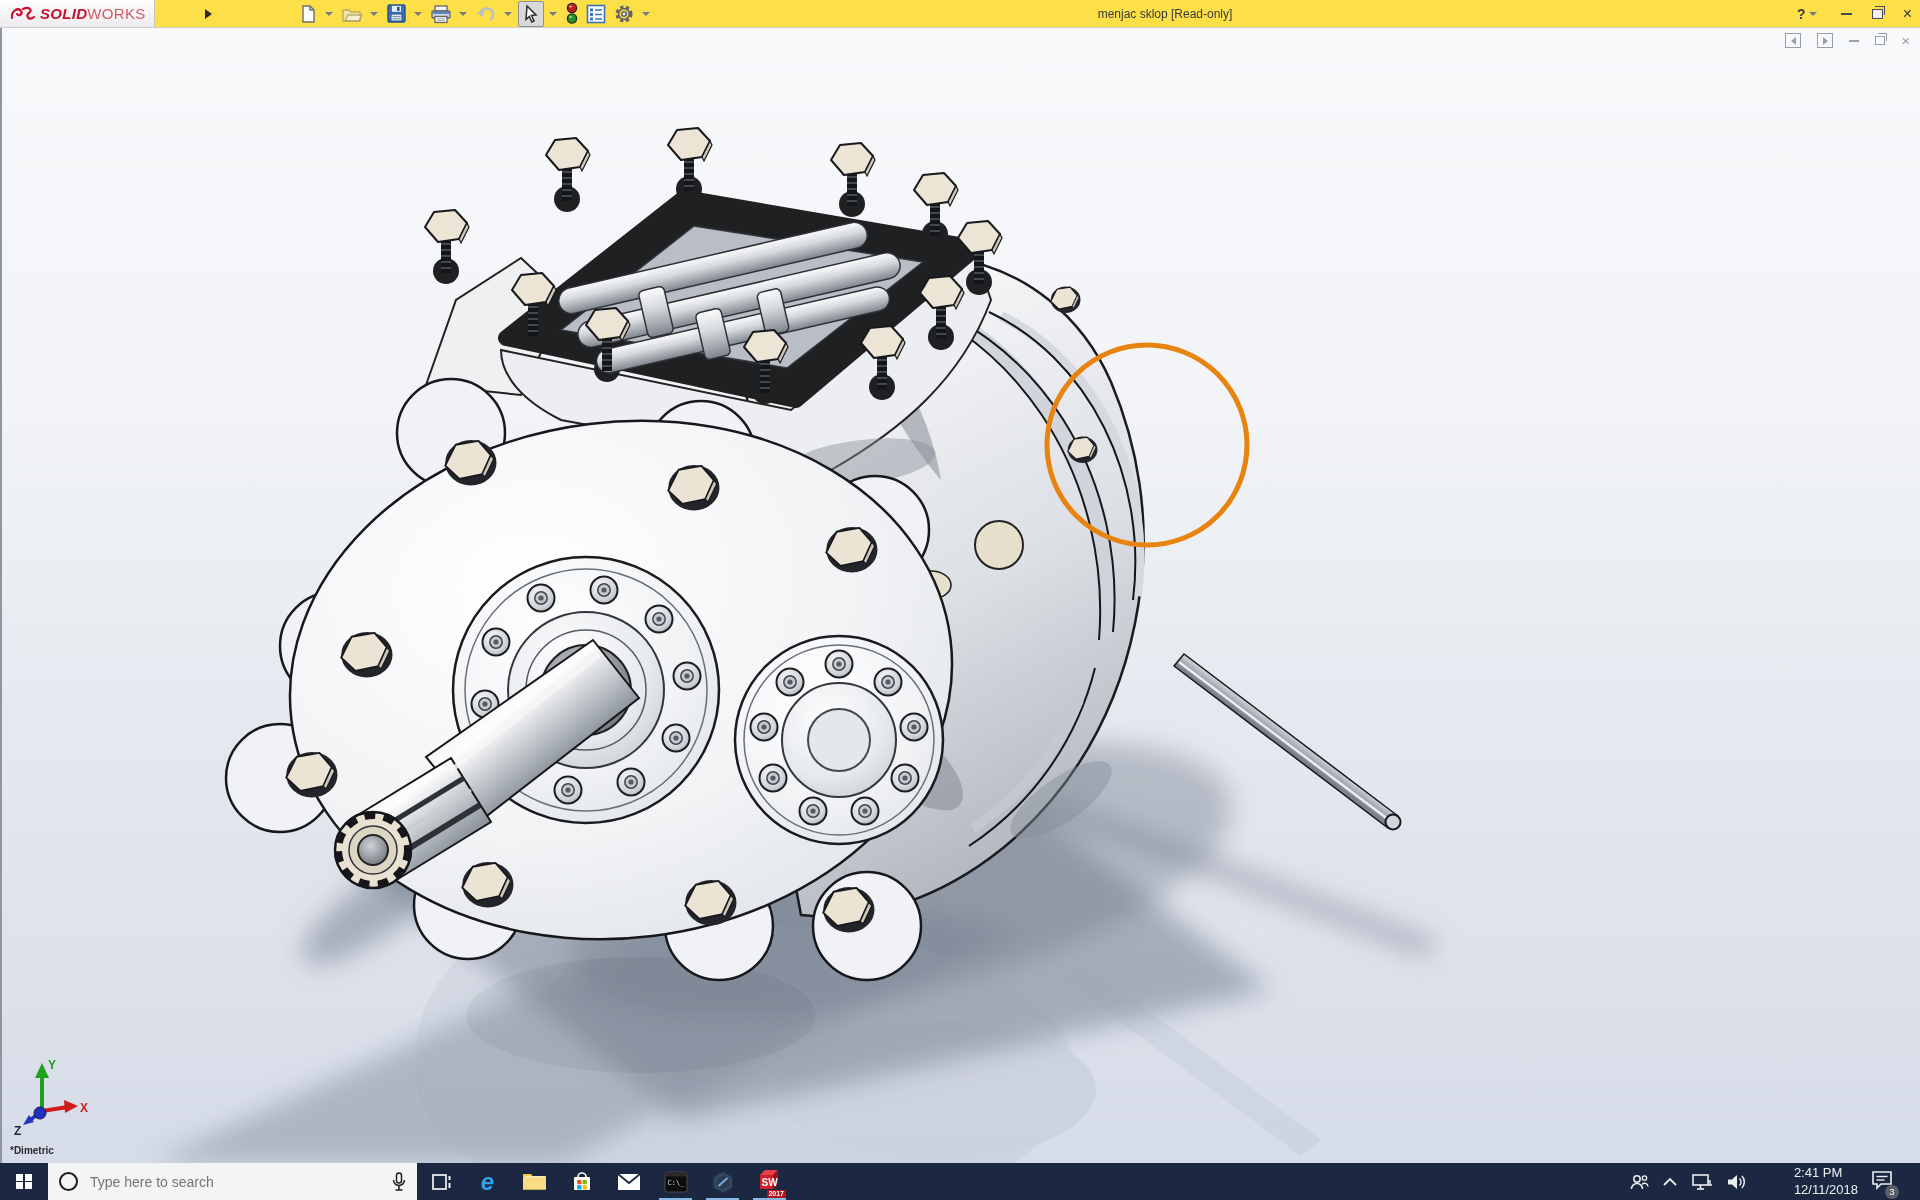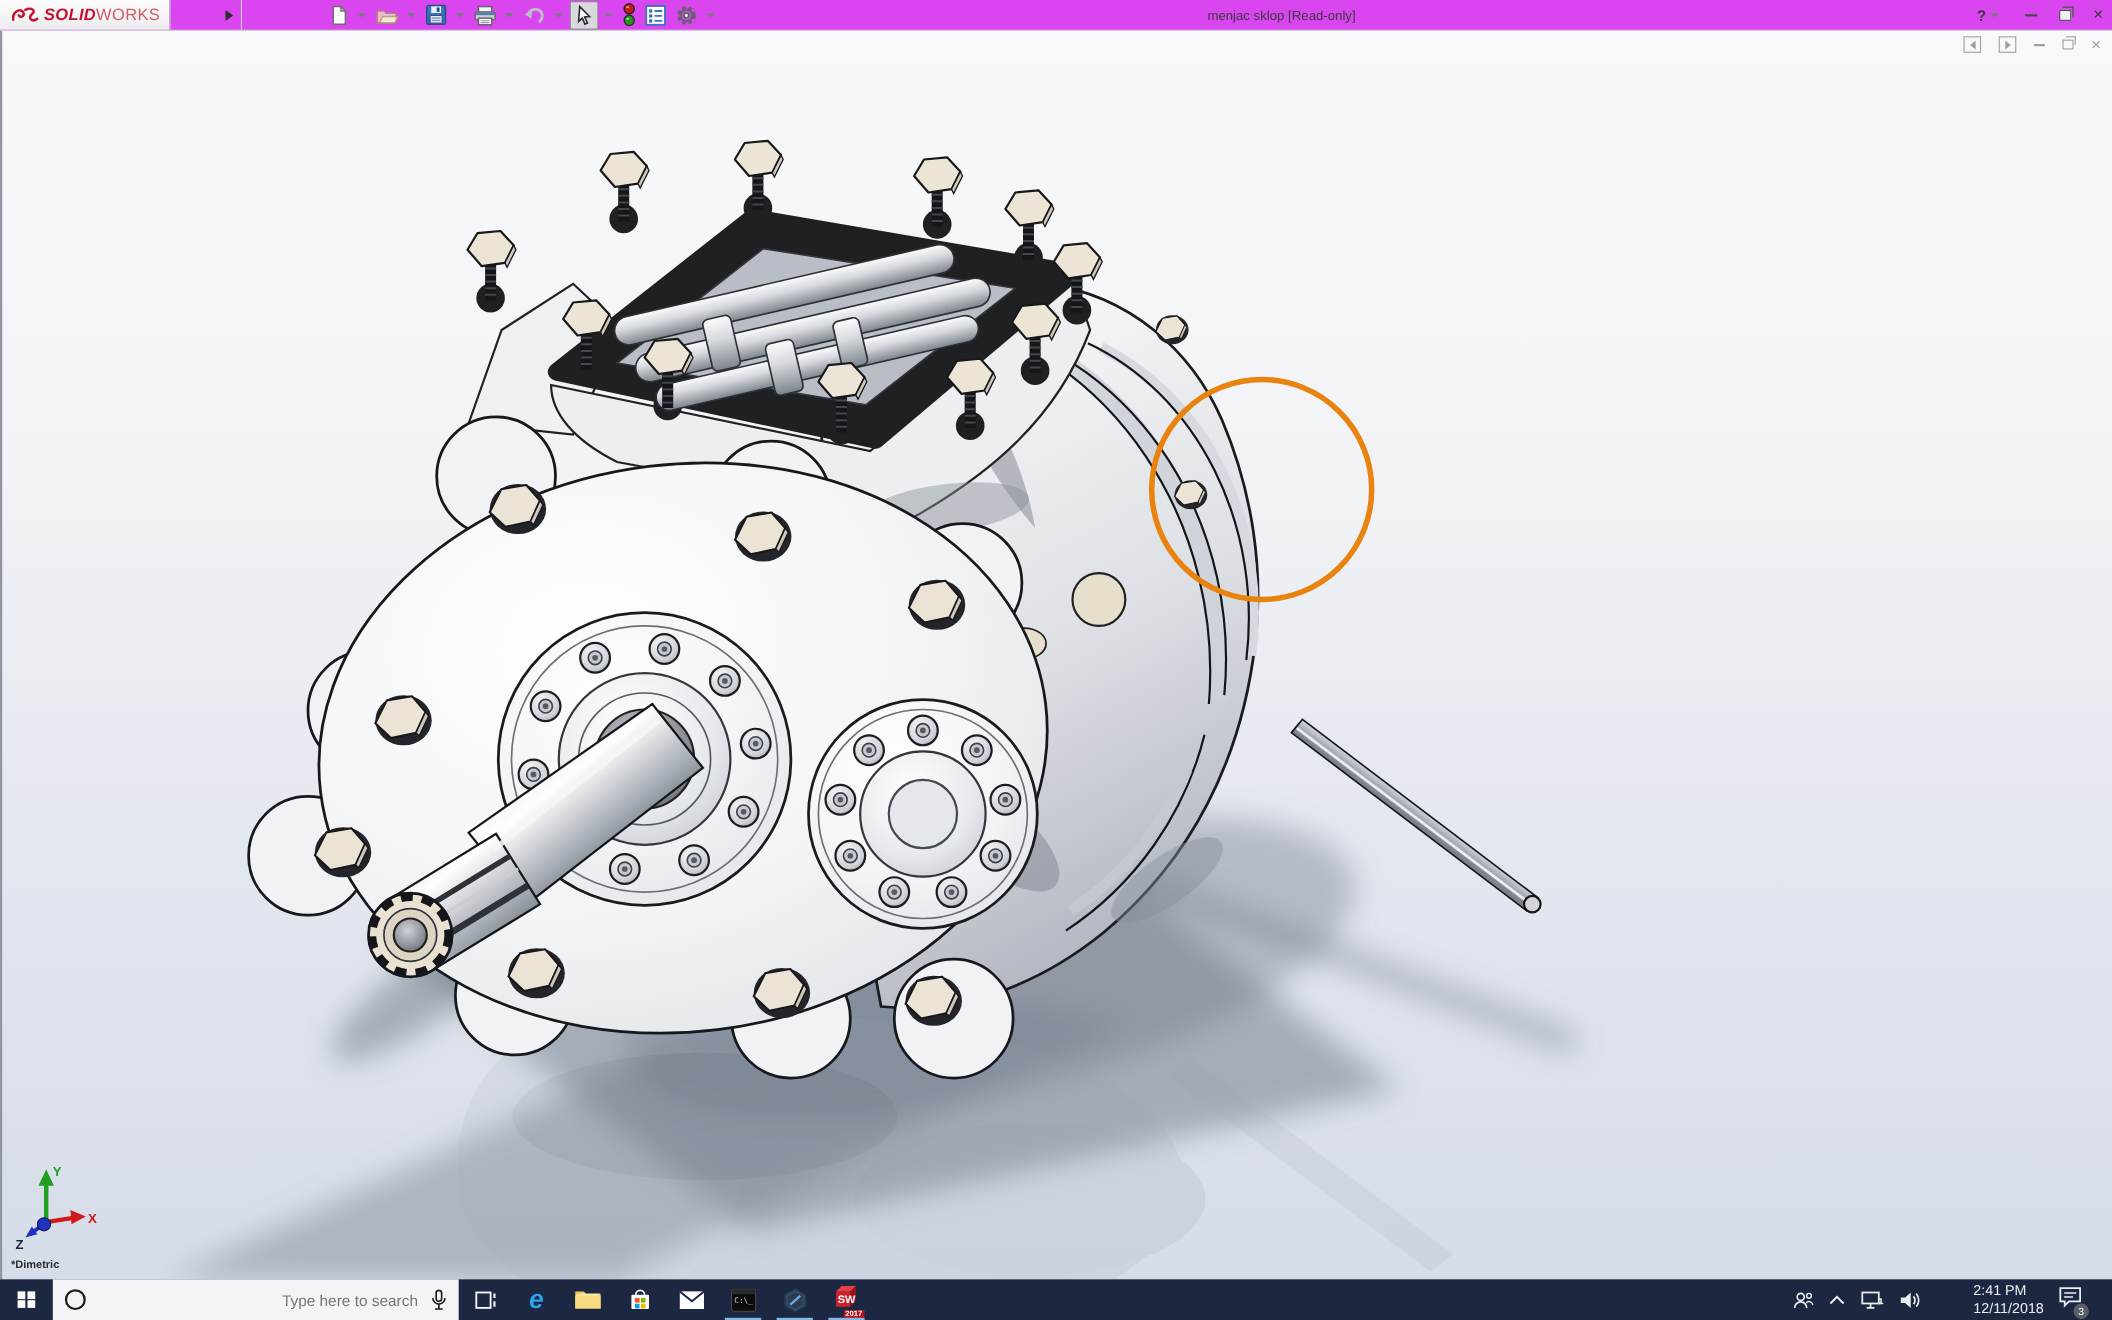--- a/index.html
+++ b/index.html
@@ -1,18 +1,18 @@
 <!DOCTYPE html>
 <html><head>
 <meta charset="utf-8">
 <style>
   html,body{margin:0;padding:0;width:1920px;height:1200px;overflow:hidden;
     font-family:"Liberation Sans",sans-serif;background:#e8eaef;}
   
-  .titlebar{position:absolute;top:0;left:0;width:1920px;height:28px;background:#d946ef;
+  .titlebar{position:absolute;top:0;left:0;width:1920px;height:28px;background:#fde047;
     border-bottom:1px solid #cfcfd2;box-sizing:border-box;display:flex;align-items:center;gap:44px;}
   .logo-box{height:27px;display:flex;align-items:center;padding:0 8px 0 9px;
     background:linear-gradient(#fdfdfd,#ececee);border-right:1px solid #c6c6c9;}
   .brand{font-size:15px;letter-spacing:.3px;color:#c8102e;margin-left:5px;white-space:nowrap;}
   .brand .b1{font-weight:bold;font-style:italic;}
   .brand .b2{font-weight:normal;color:#d45a68;}
   .flyout{width:20px;height:27px;display:flex;align-items:center;justify-content:center;
     border-right:1px solid #d6d6d9;}
   .tri-r{width:0;height:0;border-left:7px solid #2c2c2e;border-top:5px solid transparent;border-bottom:5px solid transparent;}
   .qat{display:flex;align-items:center;margin-left:32px;gap:2px;}
@@ -48,21 +48,21 @@
   .triad{position:absolute;left:8px;bottom:24px;}
   
   .taskbar{position:absolute;left:0;bottom:0;width:1920px;height:37px;background:#1c2742;
     display:flex;align-items:stretch;}
   .start{width:48px;display:flex;align-items:center;justify-content:center;}
   .winlogo{display:grid;grid-template-columns:7px 7px;grid-template-rows:7px 7px;gap:1.6px;}
   .winlogo span{background:#fdfdfd;}
   .searchbox{width:347px;background:#f3f4f6;display:flex;align-items:center;padding:0 11px;
     gap:10px;color:#1f1f22;}
   .searchbox input{border:none;outline:none;background:transparent;font-size:14px;flex:1;
-    font-family:"Liberation Sans",sans-serif;color:#8b5cf6;text-align:right;}
+    font-family:"Liberation Sans",sans-serif;color:#8b5cf6;}
   .ring{width:15px;height:15px;border:2px solid #1a1a1c;border-radius:50%;}
   .cell{width:47px;display:flex;align-items:center;justify-content:center;position:relative;}
   .cell.running::after{content:"";position:absolute;bottom:0;left:7px;width:33px;height:2.5px;background:#85b9e6;}
   .edge-e{font-size:24px;font-weight:bold;color:#2fa3e8;font-style:italic;line-height:1;}
   .tray{margin-left:auto;display:flex;align-items:center;gap:13px;padding-right:8px;color:#eceef0;}
   .clock{font-size:13px;text-align:left;line-height:1.3;white-space:nowrap;margin-left:33px;}
   .badge{position:absolute;right:-6px;bottom:-5px;width:14px;height:14px;border-radius:50%;
     background:#5a5f66;color:#fff;font-size:9.5px;display:flex;align-items:center;justify-content:center;}
   .bubblewrap{position:relative;}
   .desk-sliver{width:5px;border-left:1px solid #47536e;}

